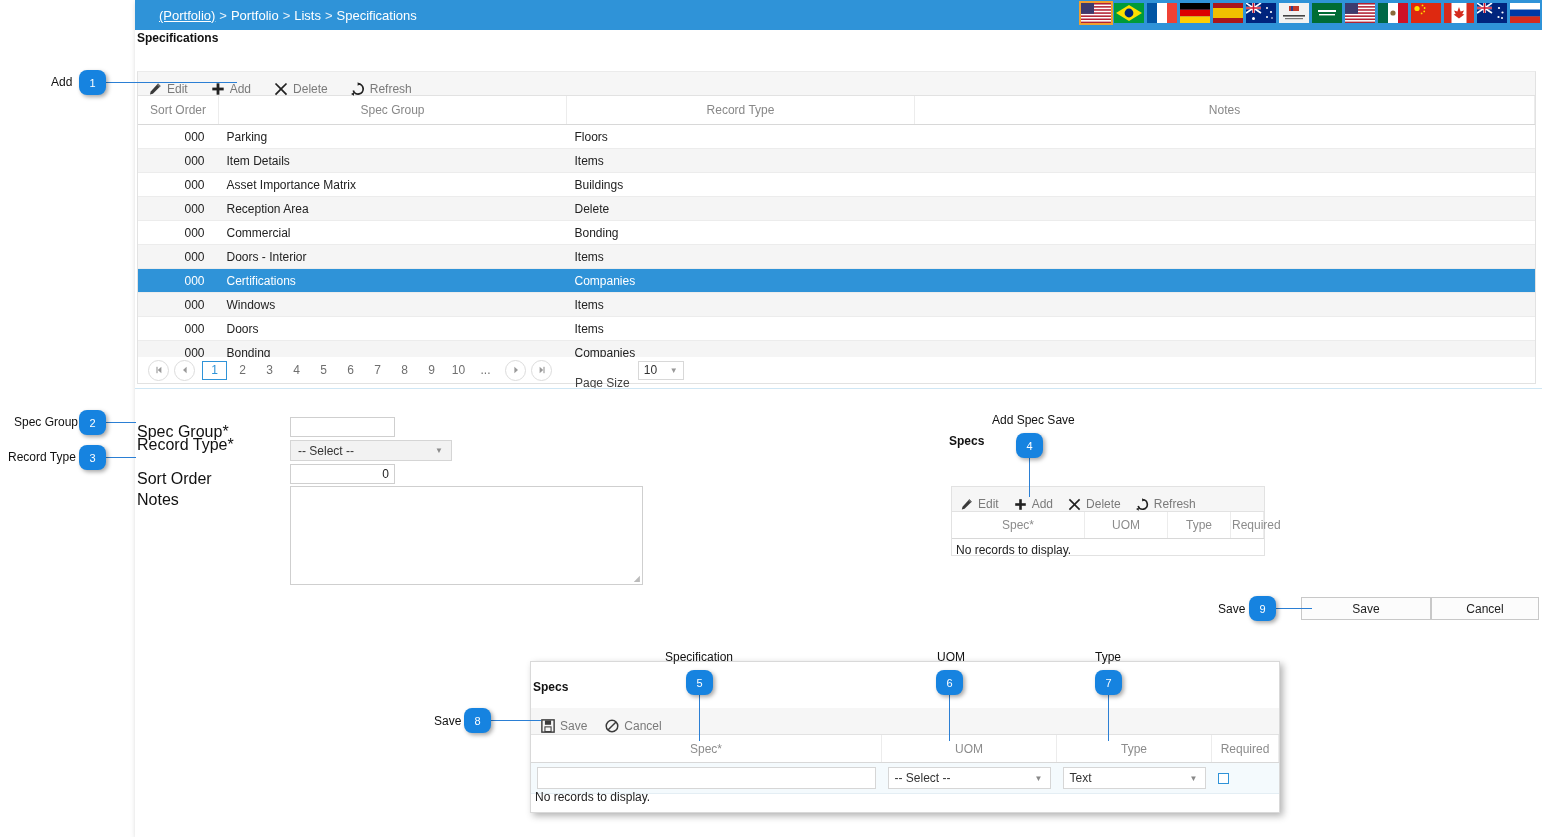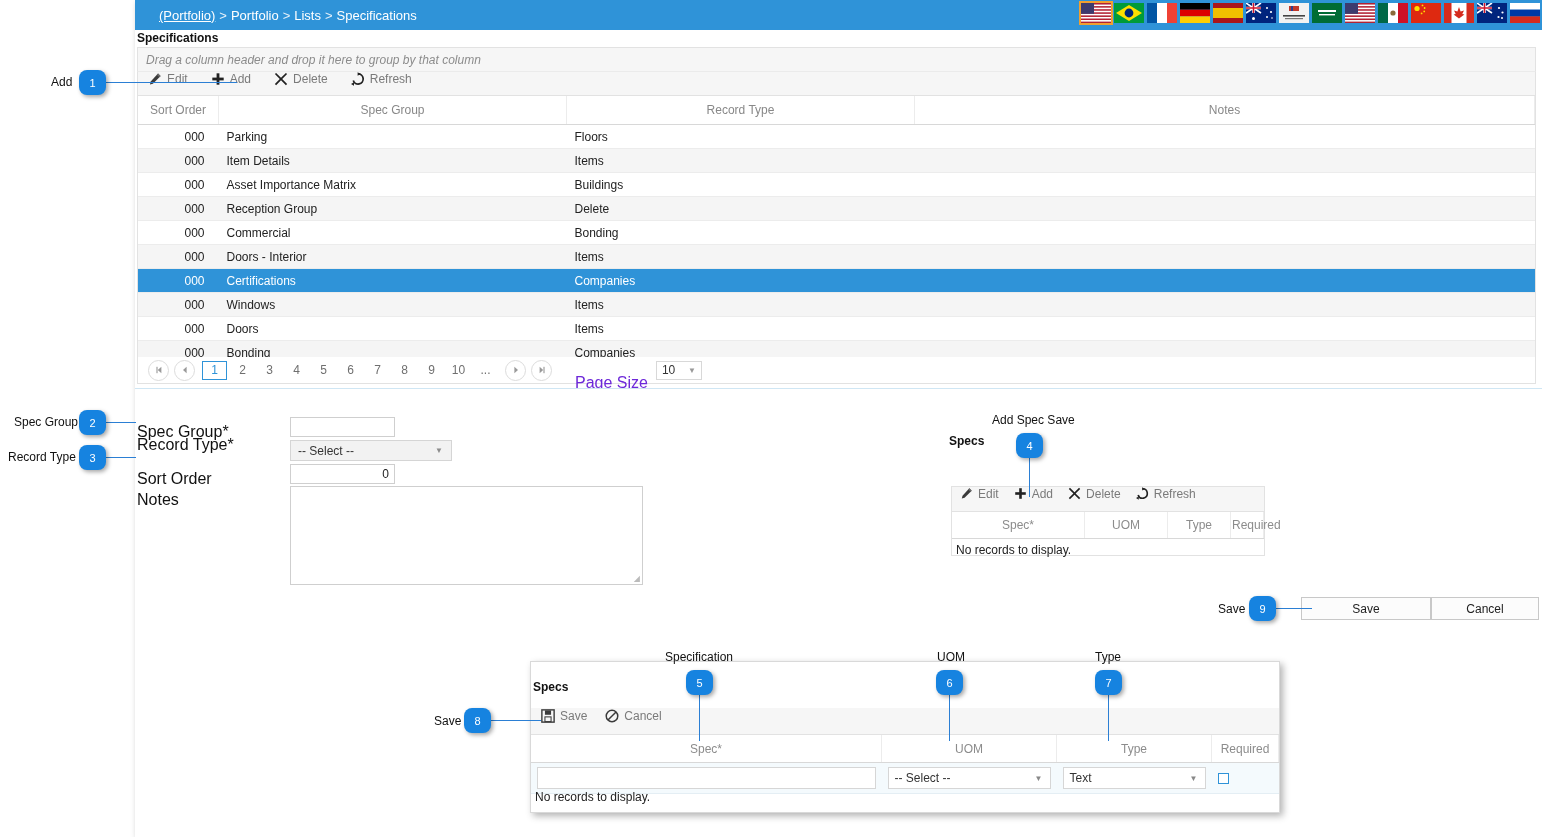--- a/index.html
+++ b/index.html
@@ -45,21 +45,21 @@
     background:#f6f6f6;border:1px solid #e2e2e2;border-bottom:none;
     font-style:italic;color:#8c8c8c;font-size:12px;
     display:flex;align-items:center;padding-left:8px;box-sizing:border-box;
   }
   .gridtoolbar{
     position:absolute;left:2px;top:71px;width:1399px;height:25px;
     background:#f6f6f6;border:1px solid #e2e2e2;border-top:1px solid #ebebeb;
     display:flex;align-items:center;box-sizing:border-box;
   }
   .tbbtn{
-    display:flex;align-items:flex-start;gap:5px;
+    display:flex;align-items:flex-end;gap:5px;
     padding:0 13px 0 10px;height:24px;color:#7a7a7a;font-size:12px;cursor:default;
   }
   .tbbtn svg{display:block;}
   
   .grid{
     position:absolute;left:2px;top:96px;width:1399px;
     border-left:1px solid #e2e2e2;border-right:1px solid #e2e2e2;
     box-sizing:border-box;
   }
   table.mg{border-collapse:collapse;width:100%;table-layout:fixed;}
@@ -87,21 +87,21 @@
   .pgarrow{
     width:19px;height:19px;border:1px solid #dcdcdc;border-radius:50%;
     display:flex;align-items:center;justify-content:center;color:#9a9a9a;
     font-size:8px;margin-right:5px;background:#fff;
   }
   .pgnum{
     min-width:15px;height:17px;padding:0 4px;display:flex;align-items:center;
     justify-content:center;color:#6f6f6f;font-size:12px;margin:0 2px;
   }
   .pgnum.cur{border:1px solid #2f93d8;color:#2f93d8;}
-  .pglabel{margin-left:18px;font-size:16px;color:#6d28d9;margin-top:25px;}
+  .pglabel{margin-left:18px;font-size:12px;color:#404040;margin-top:25px;}
   .pgsize{
     margin-left:8px;width:46px;height:19px;border:1px solid #d8d8d8;background:#fff;
     display:flex;align-items:center;padding-left:5px;font-size:12px;color:#333;
     position:relative;box-sizing:border-box;
   }
   .pgsize .car{position:absolute;right:5px;color:#999;font-size:8px;}
   
   .formwrap{
     position:absolute;left:0;top:388px;width:1407px;height:239px;
     background:#fff;border-top:1px solid #cfe6f4;box-sizing:border-box;
@@ -312,21 +312,20 @@
       <svg class="flag" viewBox="0 0 30 20">
         <rect width="30" height="6.67" fill="#fff"></rect>
           <rect y="6.67" width="30" height="6.67" fill="#0039a6"></rect>
           <rect y="13.34" width="30" height="6.66" fill="#d52b1e"></rect>
       </svg>
     </div>
   </div>
 
   <div class="pagetitle">Specifications</div>
 
-  <div class="grouphint">Drag a column header and drop it here to group by that column</div>
 
   <div class="gridtoolbar">
     <div class="tbbtn">
       <span>
         <svg width="14" height="14" viewBox="0 0 16 16">
             <path d="M11.5 1.6 L14.4 4.5 L5.6 13.3 L2.2 14.2 L3.1 10.8 Z" fill="#3a3a3a"></path>
             <path d="M11.5 1.6 L14.4 4.5 L13 5.9 L10.1 3 Z" fill="#6a6a6a"></path>
           </svg>
       </span>
       <span>Edit</span>
@@ -384,21 +383,21 @@
             <td></td>
           </tr>
           <tr>
             <td class="num">000</td>
             <td>Asset Importance Matrix</td>
             <td>Buildings</td>
             <td></td>
           </tr>
           <tr class="alt">
             <td class="num">000</td>
-            <td>Reception Group</td>
+            <td>Reception Area</td>
             <td>Delete</td>
             <td></td>
           </tr>
           <tr>
             <td class="num">000</td>
             <td>Commercial</td>
             <td>Bonding</td>
             <td></td>
           </tr>
           <tr class="alt">

